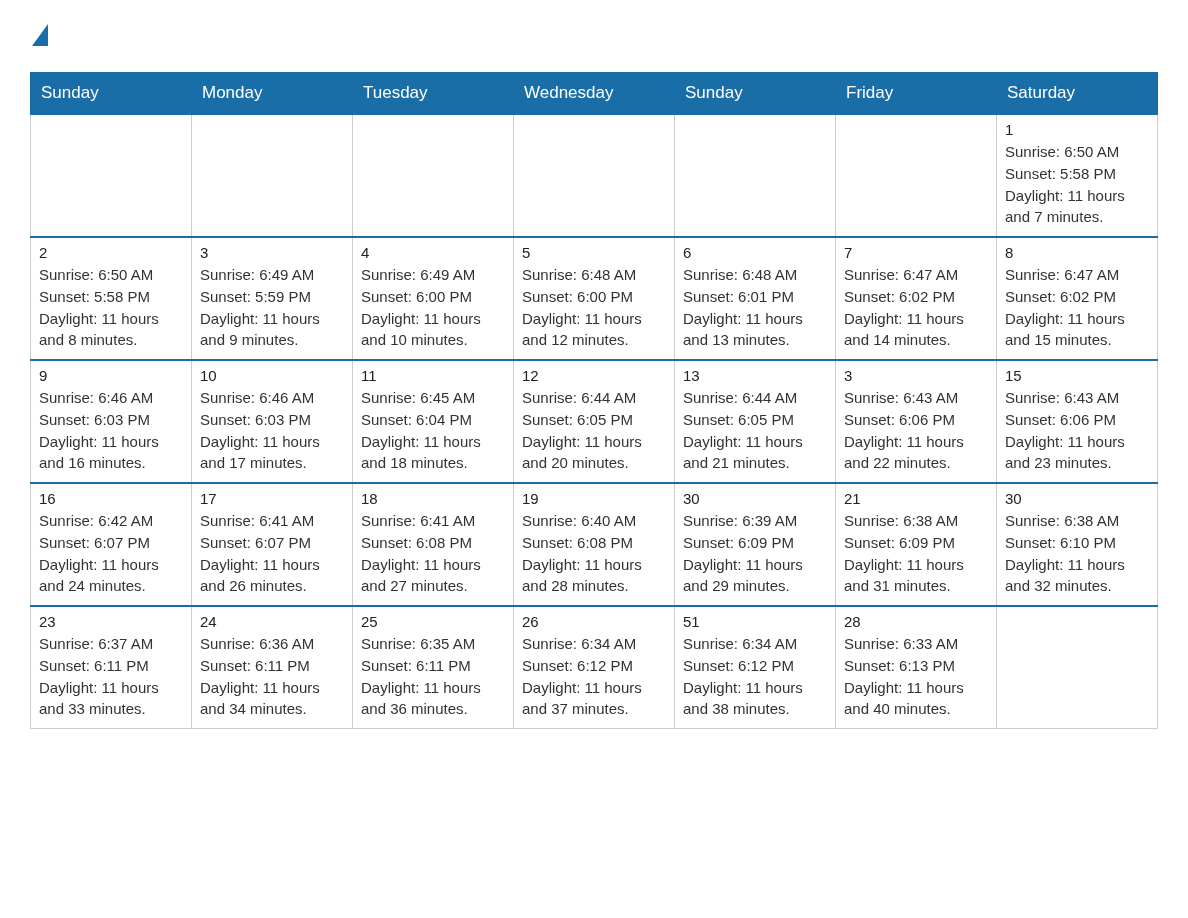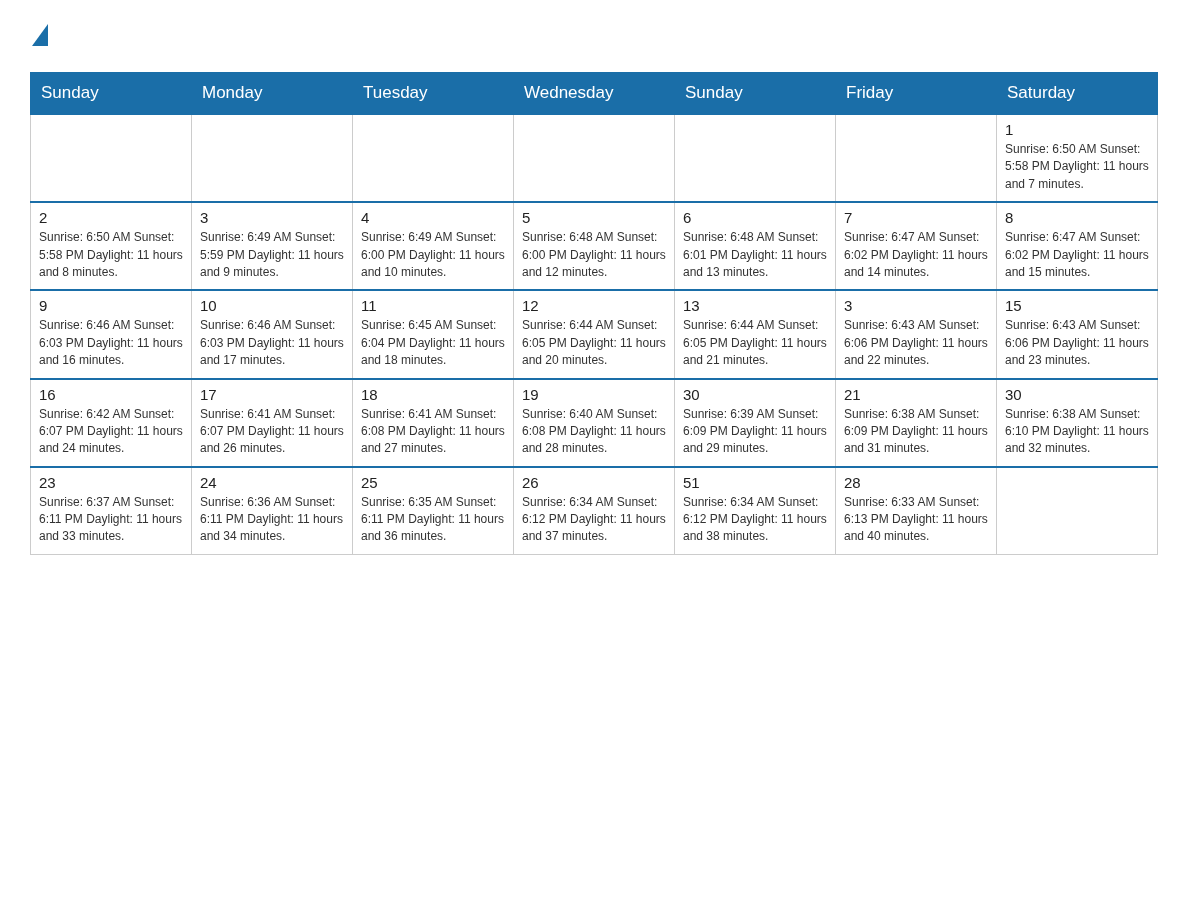--- a/index.html
+++ b/index.html
@@ -86,21 +86,21 @@
       border-top: 2px solid #1a6ea8;
     }
     .day-number {
       font-size: 15px;
       font-weight: normal;
       color: #222;
       display: block;
       margin-bottom: 3px;
     }
     .day-info {
-      font-size: 12px;
+      font-size: 15px;
       color: #333;
       line-height: 1.45;
     }
     .empty-cell {
       background: #f9f9f9;
     }
     .logo-row {
       display: flex;
       align-items: center;
     }

